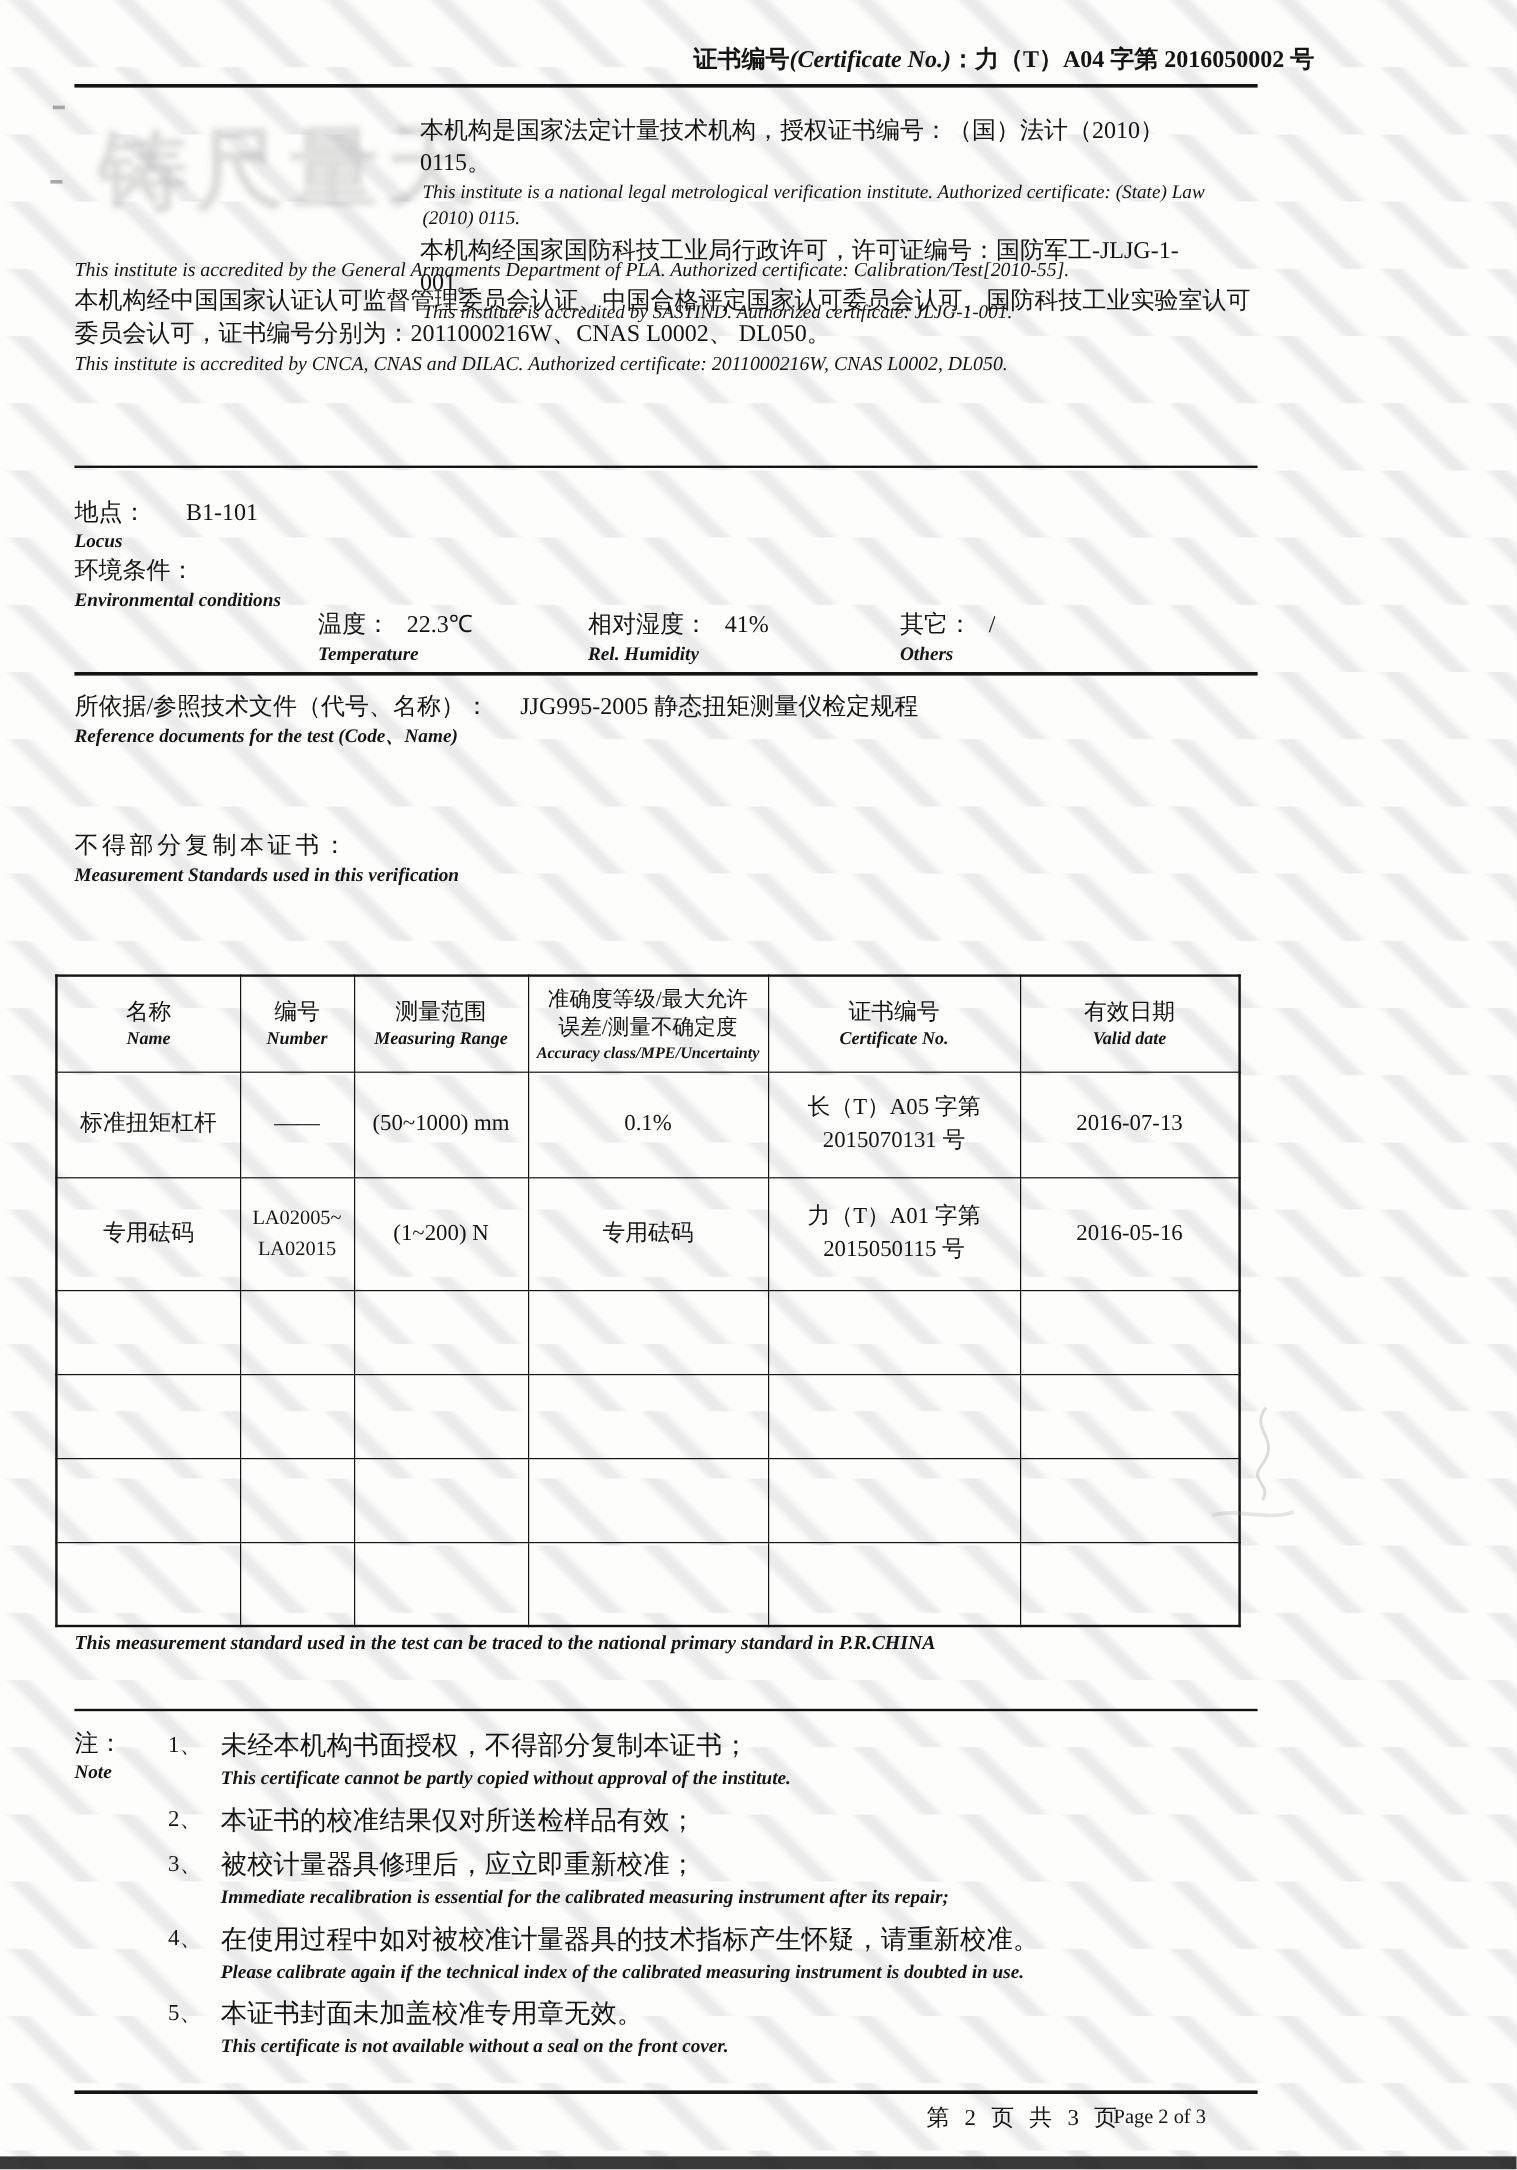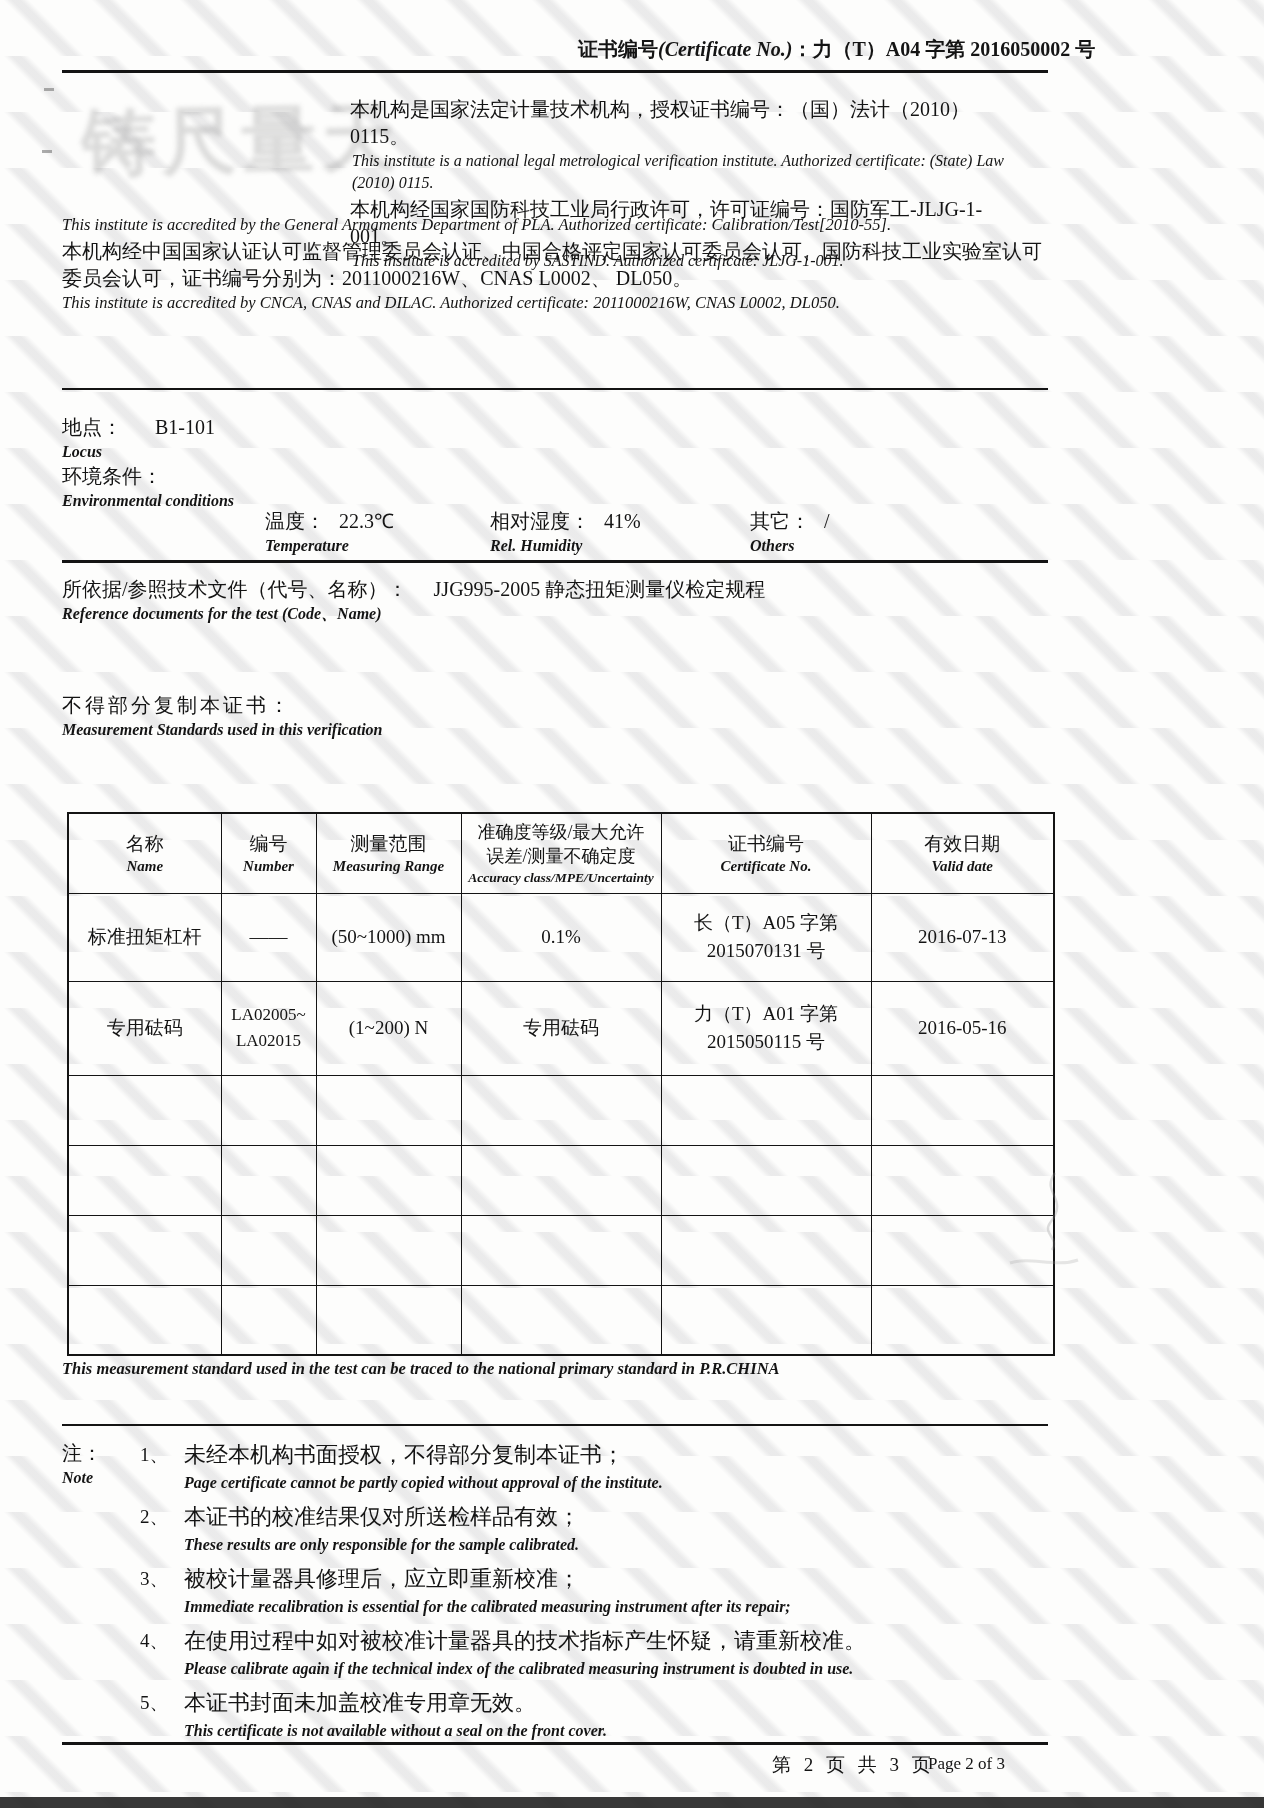--- a/index.html
+++ b/index.html
@@ -53,21 +53,21 @@
   .env-c1{left:203px;}
   .env-c2{left:428px;}
   .env-c3{left:688px;}
 
   .ref-block{top:576px;left:62px;width:986px;}
   .ref-line .val{padding-left:26px;}
 
   .std-title{top:692px;left:62px;width:986px;}
 
   table.std{
-    position:absolute;top:812px;left:67px;
+    position:absolute;top:812px;left:46px;
     border-collapse:collapse;table-layout:fixed;
     width:986px;
   }
   table.std th,table.std td{
     border:1.5px solid #141414;
     text-align:center;vertical-align:middle;
     padding:2px 4px;
     white-space:pre-line;
     font-weight:normal;
   }
@@ -262,28 +262,27 @@
     <div class="note-label">
       <div class="cn">注：</div>
       <div class="en-b">Note</div>
     </div>
     <div class="note-items">
       <div class="note-item">
         <div class="row-cn">
             <span class="note-no">1、</span>
             <span class="note-cn">未经本机构书面授权，不得部分复制本证书；</span>
           </div>
-        <div class="note-en">Page certificate cannot be partly copied without approval of the institute.</div>
+        <div class="note-en">This certificate cannot be partly copied without approval of the institute.</div>
       </div>
       <div class="note-item">
         <div class="row-cn">
             <span class="note-no">2、</span>
             <span class="note-cn">本证书的校准结果仅对所送检样品有效；</span>
           </div>
-        <div class="note-en">These results are only responsible for the sample calibrated.</div>
       </div>
       <div class="note-item">
         <div class="row-cn">
             <span class="note-no">3、</span>
             <span class="note-cn">被校计量器具修理后，应立即重新校准；</span>
           </div>
         <div class="note-en">Immediate recalibration is essential for the calibrated measuring instrument after its repair;</div>
       </div>
       <div class="note-item">
         <div class="row-cn">

